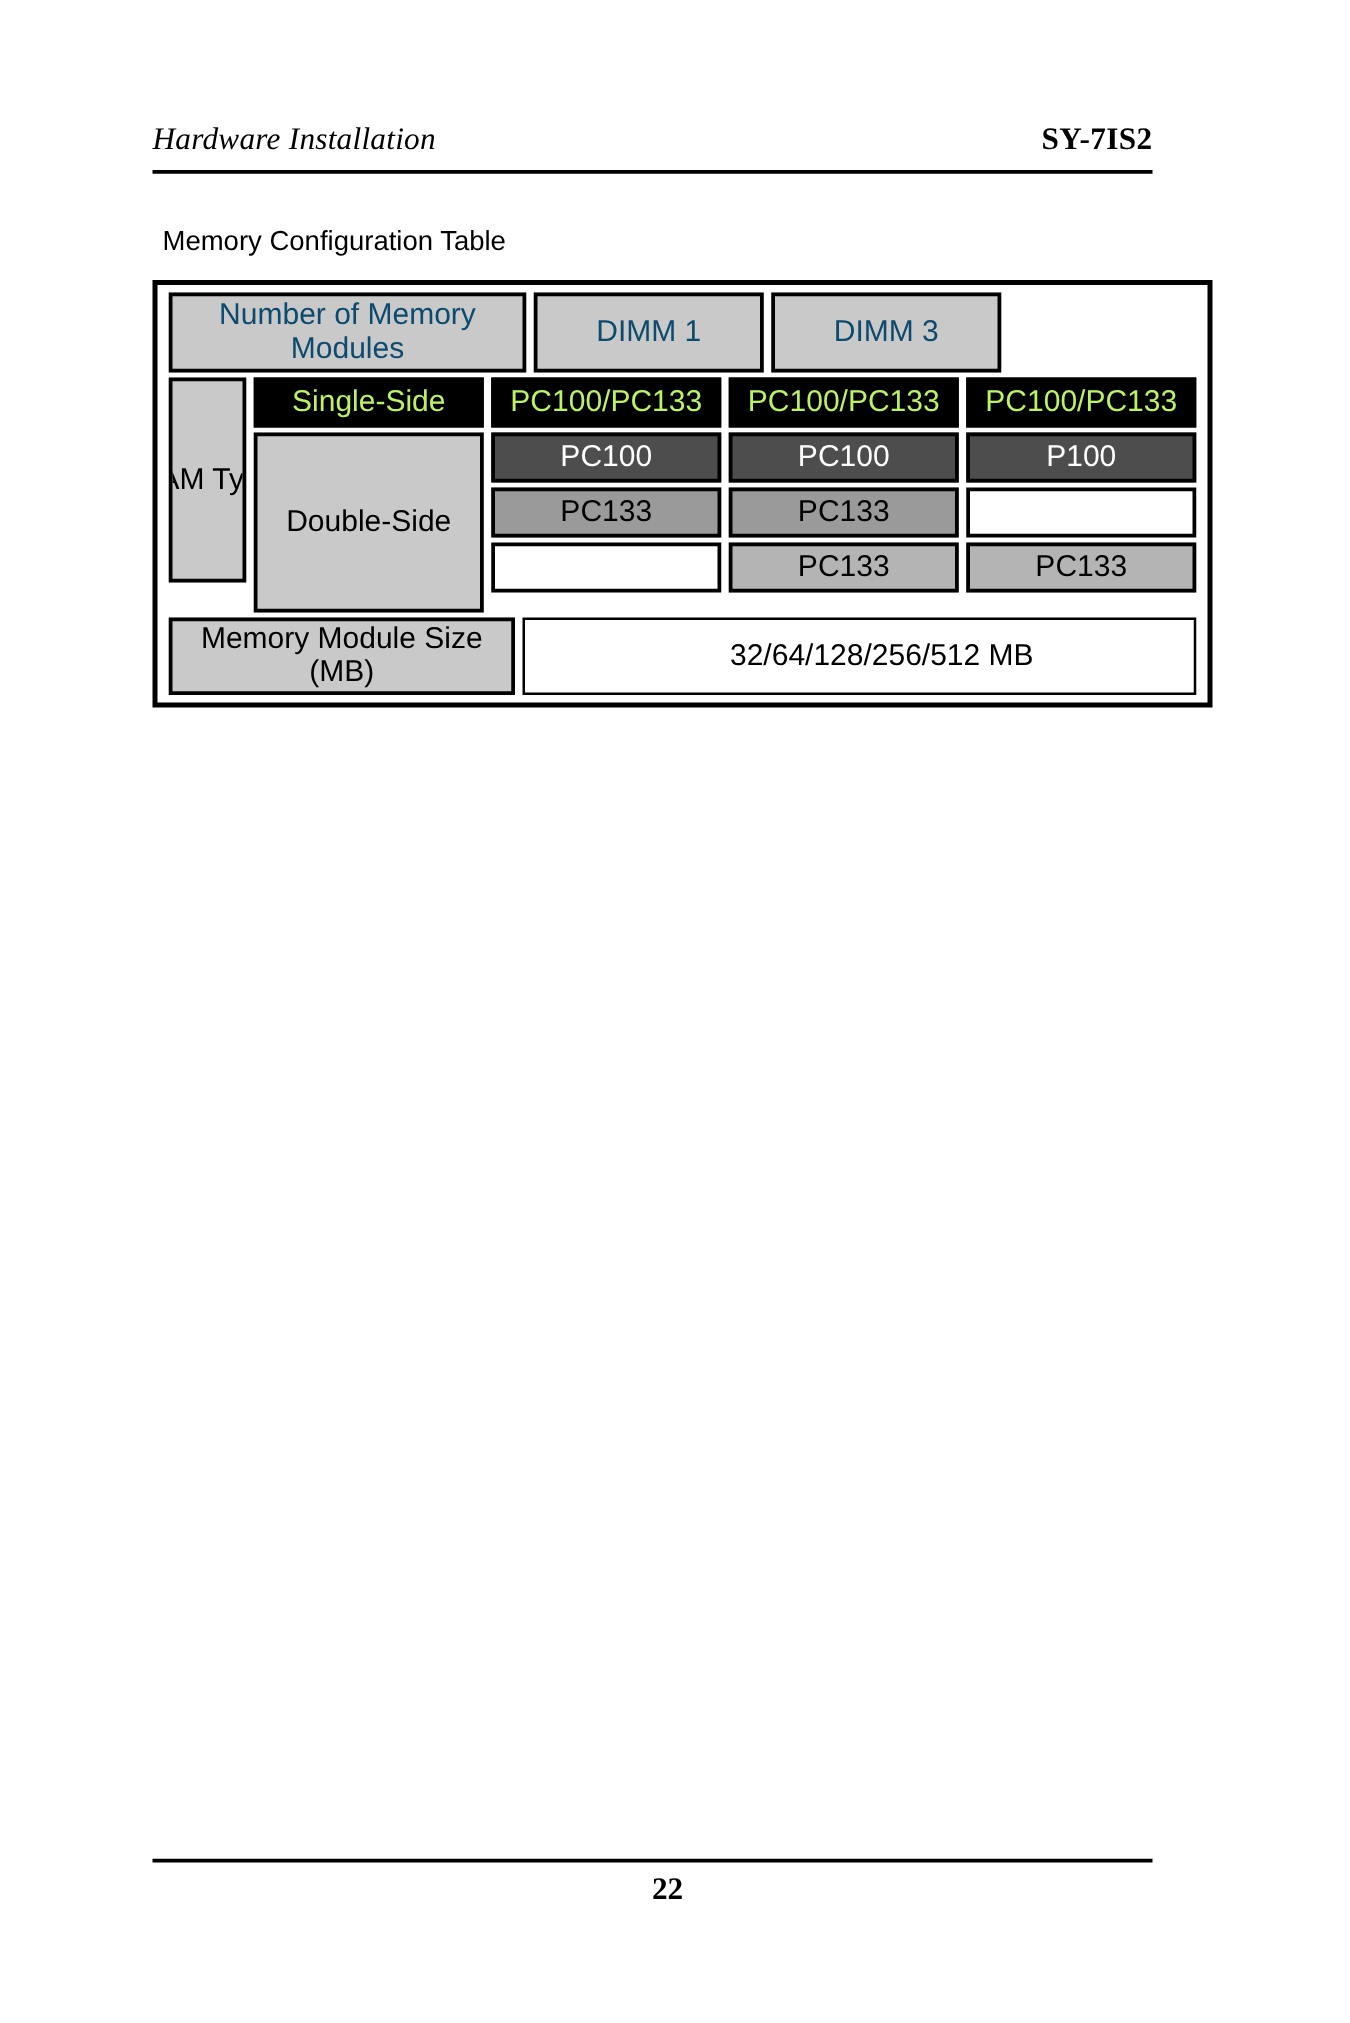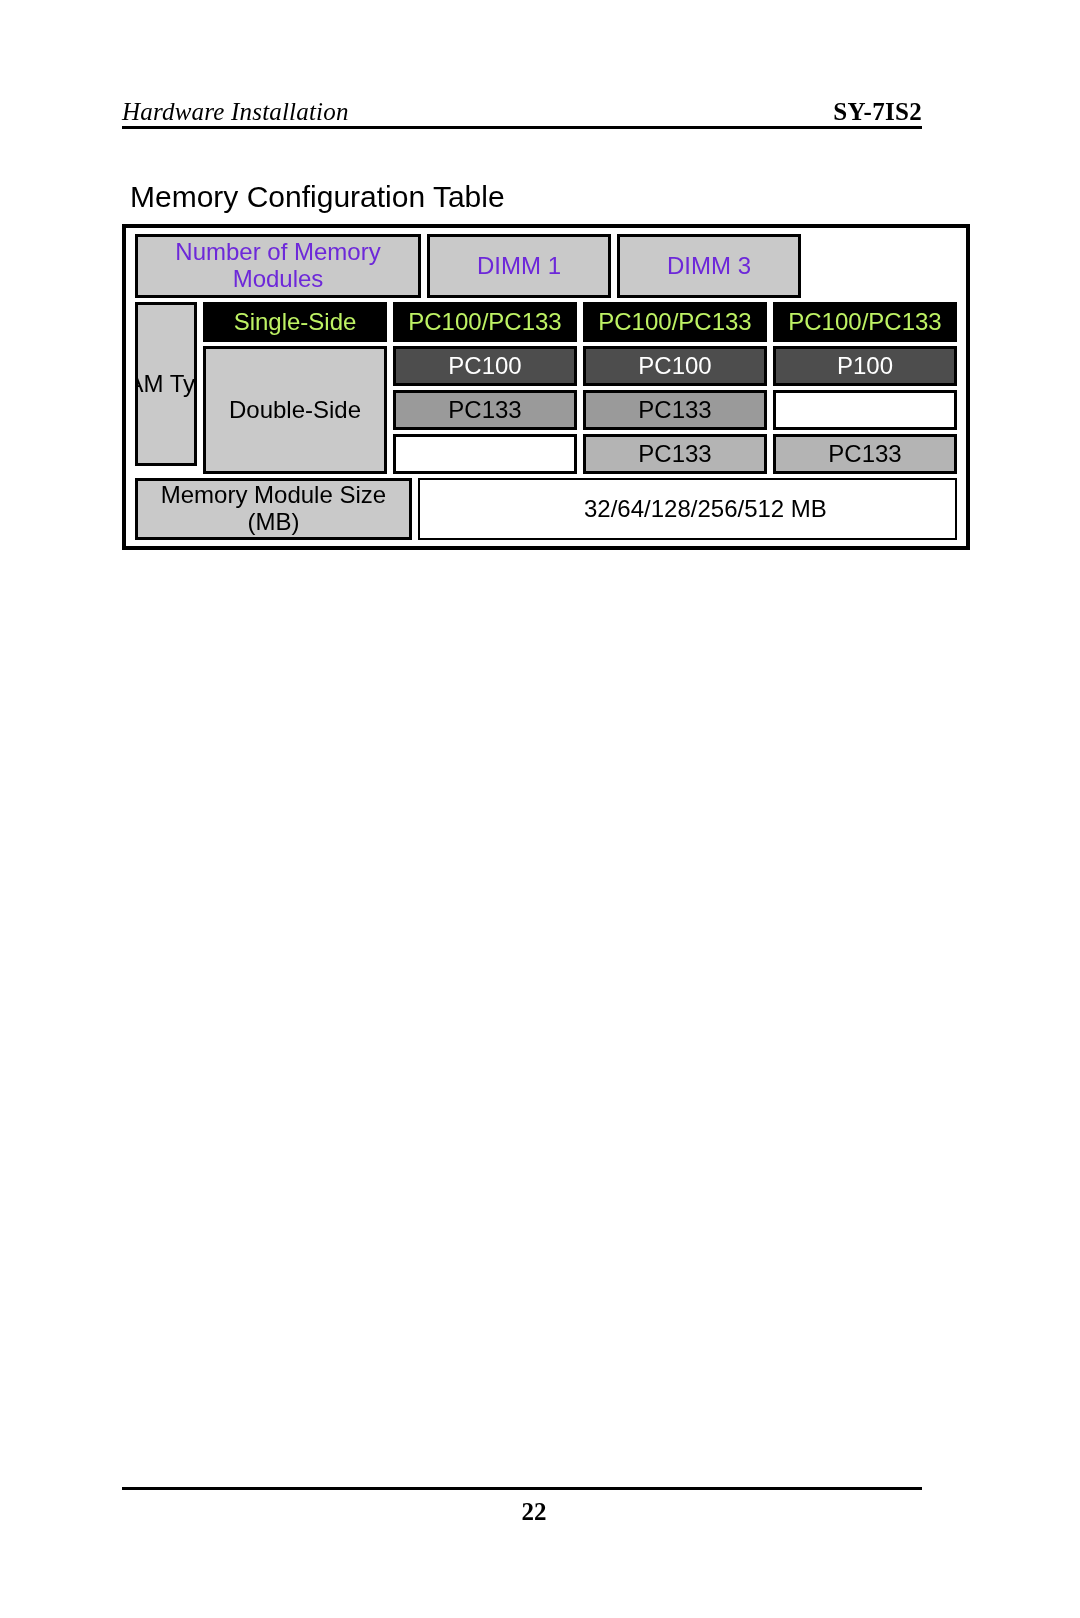--- a/index.html
+++ b/index.html
@@ -20,21 +20,21 @@
   .page-header {
     position: absolute;
     left: 122px;
     top: 82px;
     width: 800px;
     height: 42px;
     border-bottom: 3px solid #000;
     display: flex;
     align-items: flex-end;
     justify-content: space-between;
-    padding-bottom: 2px;
+    padding-bottom: 12px;
   }
   .header-left {
     font-family: "Liberation Serif", serif;
     font-style: italic;
     font-size: 25px;
     letter-spacing: 0.2px;
     line-height: 1;
   }
   .header-right {
     font-family: "Liberation Serif", serif;
@@ -42,21 +42,21 @@
     font-size: 25px;
     letter-spacing: 0.3px;
     line-height: 1;
   }
 
   
   .section-title {
     position: absolute;
     left: 130px;
     top: 182px;
-    font-size: 30px;
+    font-size: 22px;
     line-height: 1;
     white-space: nowrap;
   }
 
   
   .table-frame {
     position: absolute;
     left: 122px;
     top: 224px;
     width: 848px;
@@ -82,21 +82,21 @@
     justify-content: center;
     text-align: center;
     font-size: 24px;
     line-height: 1.12;
     margin: 2px 3px;
     overflow: hidden;
     white-space: nowrap;
   }
 
   
-  .c-head   { background: #c9c9c9; color: #6d28d9; }
+  .c-head   { background: #c9c9c9; color: #0c4a6e; }
   .c-gray   { background: #c9c9c9; color: #000; }
   .c-black  { background: #000000; color: #bef264; }
   .c-dark   { background: #4d4d4d; color: #ffffff; }
   .c-mid    { background: #9a9a9a; color: #000000; }
   .c-light  { background: #b4b4b4; color: #000000; }
   .c-white  { background: #ffffff; color: #000000; }
 
   .thin { border-width: 2px; padding-left: 36px; }
 
   
@@ -134,21 +134,21 @@
     display: flex;
     align-items: stretch;
   }
   .dimm-stack {
     display: flex;
     flex-direction: column;
     flex: 1;
   }
   .dimm-row { display: flex; }
   .cell-double {
-    height: 128px;
+    height: 144px;
   }
 
   
   .footer-rule {
     position: absolute;
     left: 122px;
     top: 1487px;
     width: 800px;
     border-top: 3px solid #000;
   }

